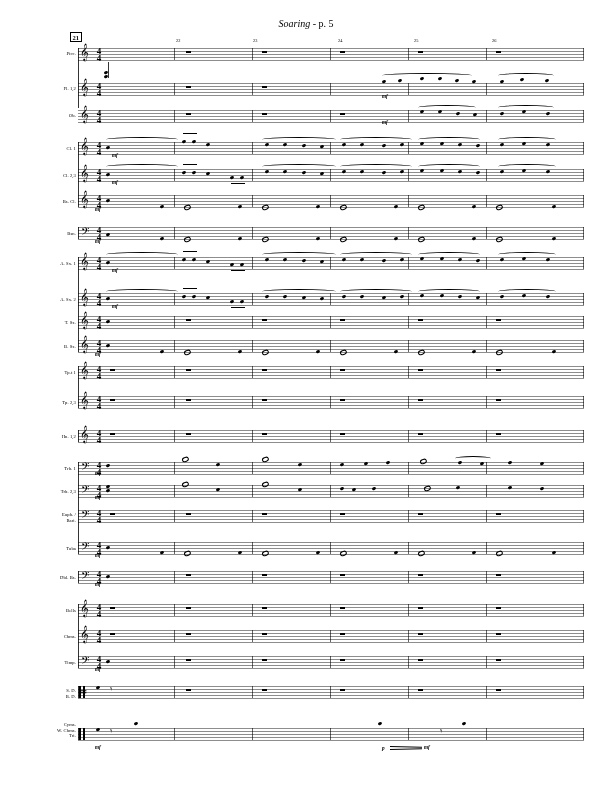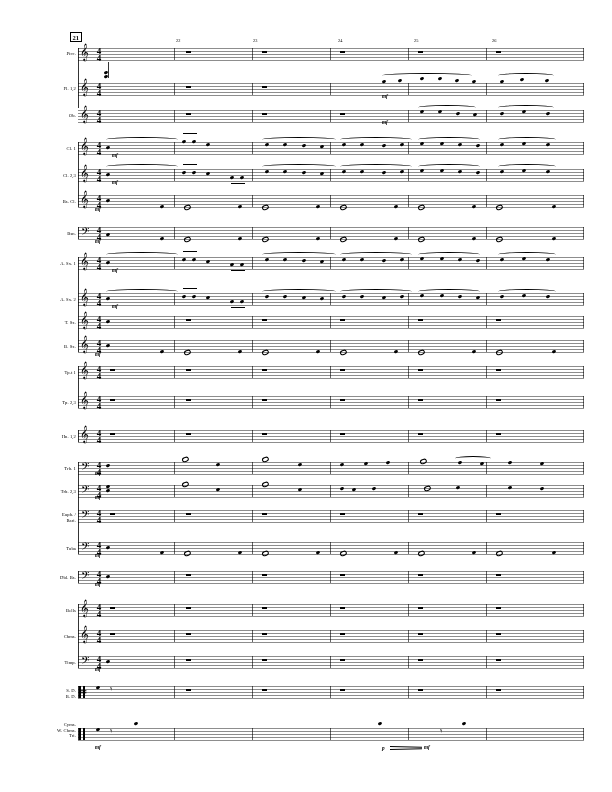--- a/index.html
+++ b/index.html
@@ -182,20 +182,23 @@
     border: 0.8px solid #000;
     padding: 0.5px 1.5px;
     line-height: 7px;
   }
 </style>
 </head>
 <body>
 
 <div class="page">
 
+  <div class="title-block">
+    <span class="t-name">Soaring</span><span> - </span><span>p. 5</span>
+  </div>
 
   <div class="score">
 
     <div class="rehearsal" style="left:70px; top:32px;">21</div>
 
     <div class="measure-num" style="left:176px; top:38px;">22</div>
     <div class="measure-num" style="left:253px; top:38px;">23</div>
     <div class="measure-num" style="left:338px; top:38px;">24</div>
     <div class="measure-num" style="left:414px; top:38px;">25</div>
     <div class="measure-num" style="left:492px; top:38px;">26</div>

